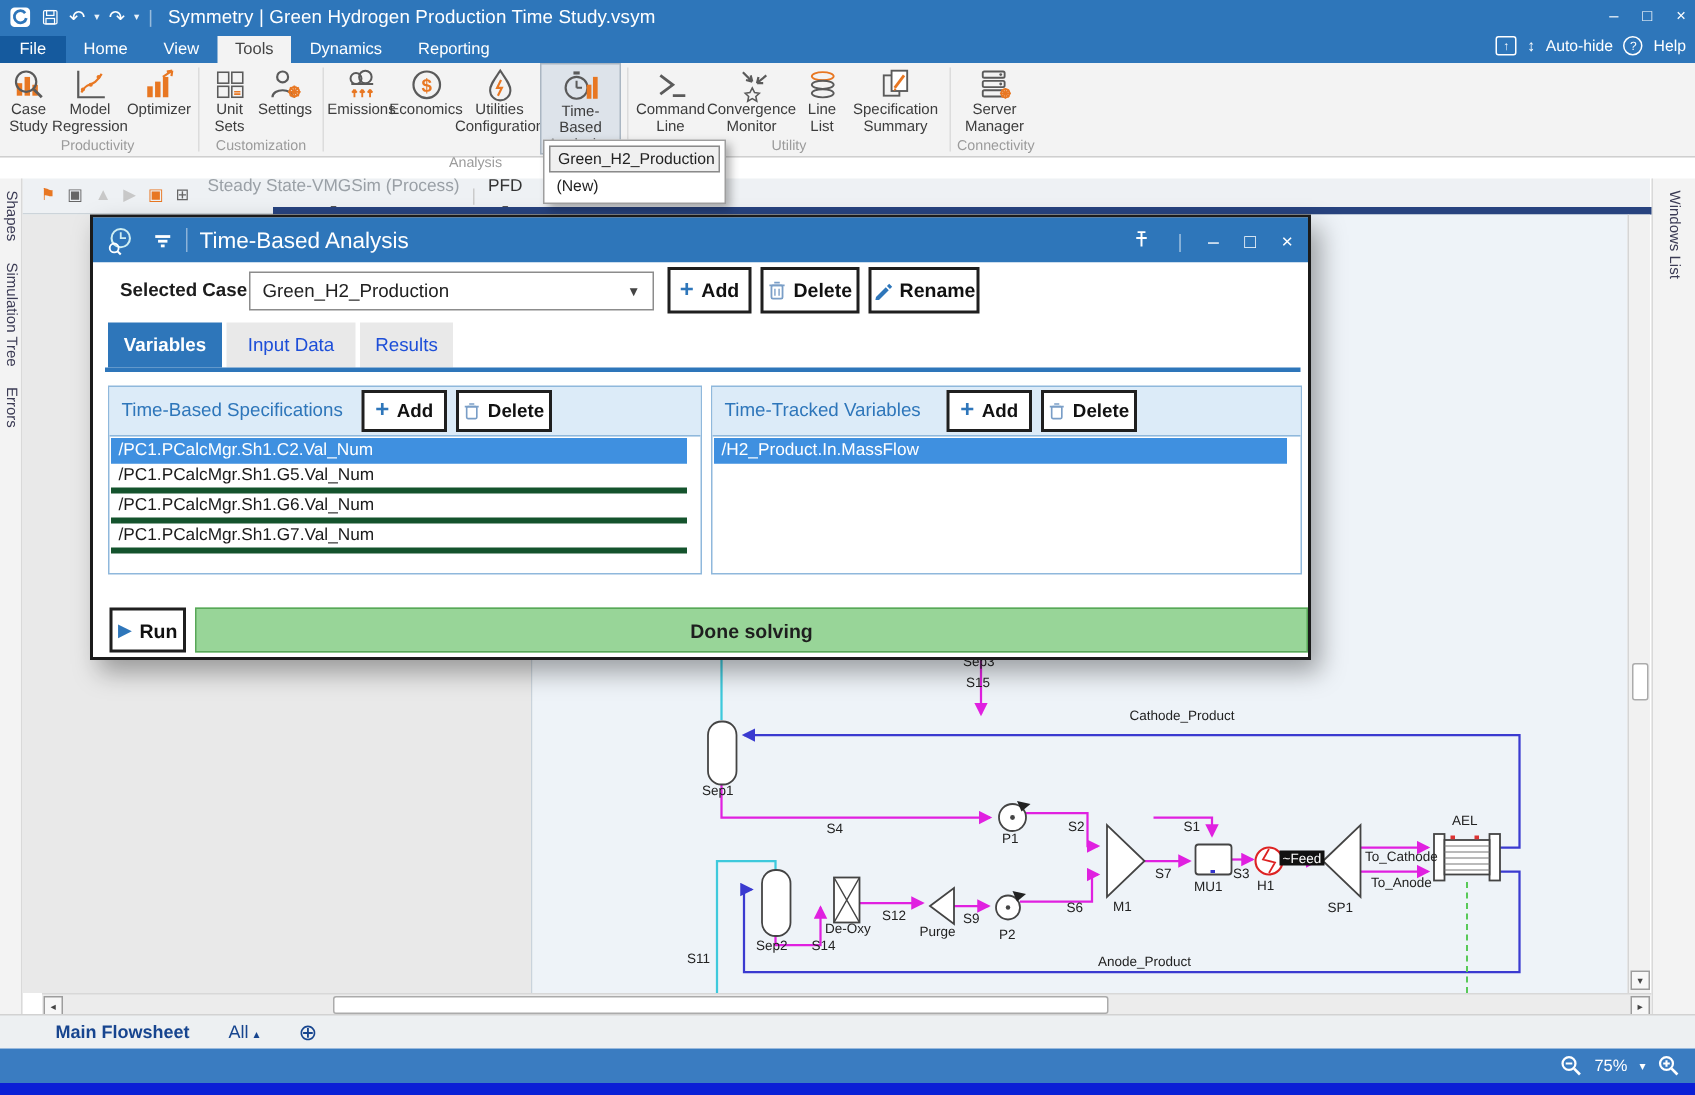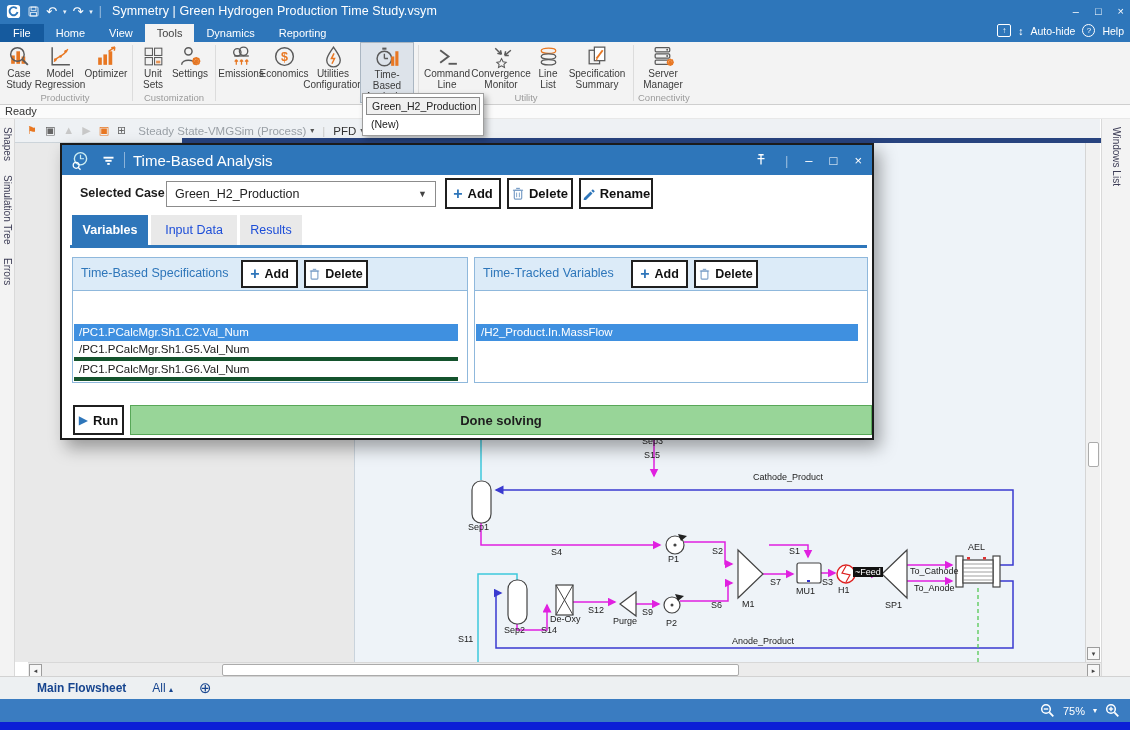--- a/index.html
+++ b/index.html
@@ -29,21 +29,21 @@
   .rbtn svg{width:25px;height:25px;flex:0 0 auto;}
   .rbtn .lblw{margin-top:0;}
   .rbtn .lbl{display:inline;}
   .rbtn.hl{background:#dde3ea;border:1px solid #aab6c2;box-sizing:border-box;}
   .glabel{font-size:9.5px;color:#9b9b9b;text-align:center;padding-bottom:1px;}
   .gsep{width:1px;background:#dcdcdc;margin:3px 4px 3px 4px;}
   
   .readyrow{left:0;top:105px;width:1130px;height:14px;background:#fbfbfb;font-size:11px;color:#333;padding-left:5px;box-sizing:border-box;border-bottom:1px solid #e8e8e8;}
   .pfdbar{left:15px;top:119px;width:1085px;height:24px;background:#eef1f4;border-bottom:1px solid #ccd4da;display:flex;align-items:center;gap:8px;padding-left:12px;box-sizing:border-box;font-size:11.5px;}
   .tbi{font-size:11px;line-height:1;}
-  .combo-lite{display:flex;align-items:center;gap:4px;}
+  .combo-lite{display:flex;align-items:center;gap:4px;flex-direction:column;}
   
   .vstrip{background:#f3f3f3;display:flex;flex-direction:column;align-items:center;gap:14px;padding-top:8px;box-sizing:border-box;}
   .vtext{writing-mode:vertical-rl;font-size:10px;color:#3c3c55;}
   
   .graypane{left:15px;top:143px;width:340px;height:519px;background:#e9e9e9;border-right:1px solid #c9d3dc;box-sizing:border-box;}
   .canvas{left:355px;top:143px;width:730px;height:519px;background:#eef3f8;overflow:hidden;}
   .fslbl{position:absolute;font-size:9px;color:#222;white-space:nowrap;}
   .fslbl.inv{background:#111;color:#fff;padding:0 2px;}
   .navstrip{left:182px;top:138px;width:919px;height:5px;background:#27437f;}
   
@@ -68,21 +68,21 @@
   .dlg-body{position:absolute;left:0;top:30px;right:0;bottom:0;background:#fff;}
   .blkbtn{position:absolute;display:flex;align-items:center;justify-content:center;gap:5px;background:#fff;border:2px solid #1f1f1f;font-size:13px;font-weight:bold;color:#111;box-sizing:border-box;}
   .plus{color:#2e76ba;font-weight:bold;font-size:16px;line-height:1;}
   .combo{position:absolute;border:1px solid #8c8c8c;background:#fff;display:flex;align-items:center;font-size:12.5px;color:#222;box-sizing:border-box;}
   .combo .arrow{margin-left:auto;margin-right:8px;font-size:9px;color:#444;}
   .dtab{height:30px;display:flex;align-items:center;justify-content:center;background:#e9e9e9;color:#1d4ed8;font-size:12.5px;box-sizing:border-box;}
   .dtab.active{background:#2e76ba;color:#fff;font-weight:bold;}
   .panel{position:absolute;border:1px solid #8fb8dc;background:#fff;box-sizing:border-box;}
   .phead{position:absolute;left:0;top:0;right:0;height:33px;background:#dcebf8;border-bottom:1px solid #8fb8dc;box-sizing:border-box;text-align:right;}
   .phead .pt{position:absolute;left:8px;top:8px;font-size:12.5px;color:#2e76ba;}
-  .plist{position:absolute;left:1px;right:9px;top:34px;bottom:1px;background:#fff;overflow:hidden;margin-top:32px;}
+  .plist{position:absolute;left:1px;right:9px;top:34px;bottom:1px;background:#fff;overflow:hidden;}
   .prow{height:16px;line-height:16px;font-size:11.5px;color:#1a1a1a;padding-left:5px;border-bottom:4px solid #14532d;white-space:nowrap;}
   .prow.sel{background:#3f90e0;color:#fff;border-bottom:1px solid #3f90e0;}
   .greenbar{position:absolute;background:#98d598;border:1px solid #58a758;display:flex;align-items:center;justify-content:center;font-size:13px;font-weight:bold;color:#1e1e1e;box-sizing:border-box;}
 </style>
 </head>
 <body>
 
 <div id="app">
 
   <div class="abs titlebar">
@@ -281,23 +281,20 @@
               <circle cx="18.5" cy="17.5" r="2.6" stroke="#e87722" stroke-width="1.2" fill="#f3f3f3"></circle>
               <path d="M18.5 14 v7 M15 17.5 h7 M16.1 15.1 l4.8 4.8 M20.9 15.1 l-4.8 4.8" stroke="#e87722" stroke-width="1"></path>
             </svg>
           <span class="lblw"><span class="lbl">Server Manager</span></span>
         </div>
       </div>
       <div class="glabel">Connectivity</div>
     </div>
   </div>
 
-  <div class="abs readyrow">
-    <span>Ready</span>
-  </div>
 
   <div class="abs pfdbar">
     <span class="tbi" style="color:#e87722">⚑</span>
     <span class="tbi" style="color:#666">▣</span>
     <span class="tbi" style="color:#c8c8c8">▲</span>
     <span class="tbi" style="color:#c8c8c8">▶</span>
     <span class="tbi" style="color:#e87722">▣</span>
     <span class="tbi" style="color:#666">⊞</span>
     <span class="combo-lite" style="color:#9aa0a6;margin-left:4px">
       <span>Steady State-VMGSim (Process)</span>

